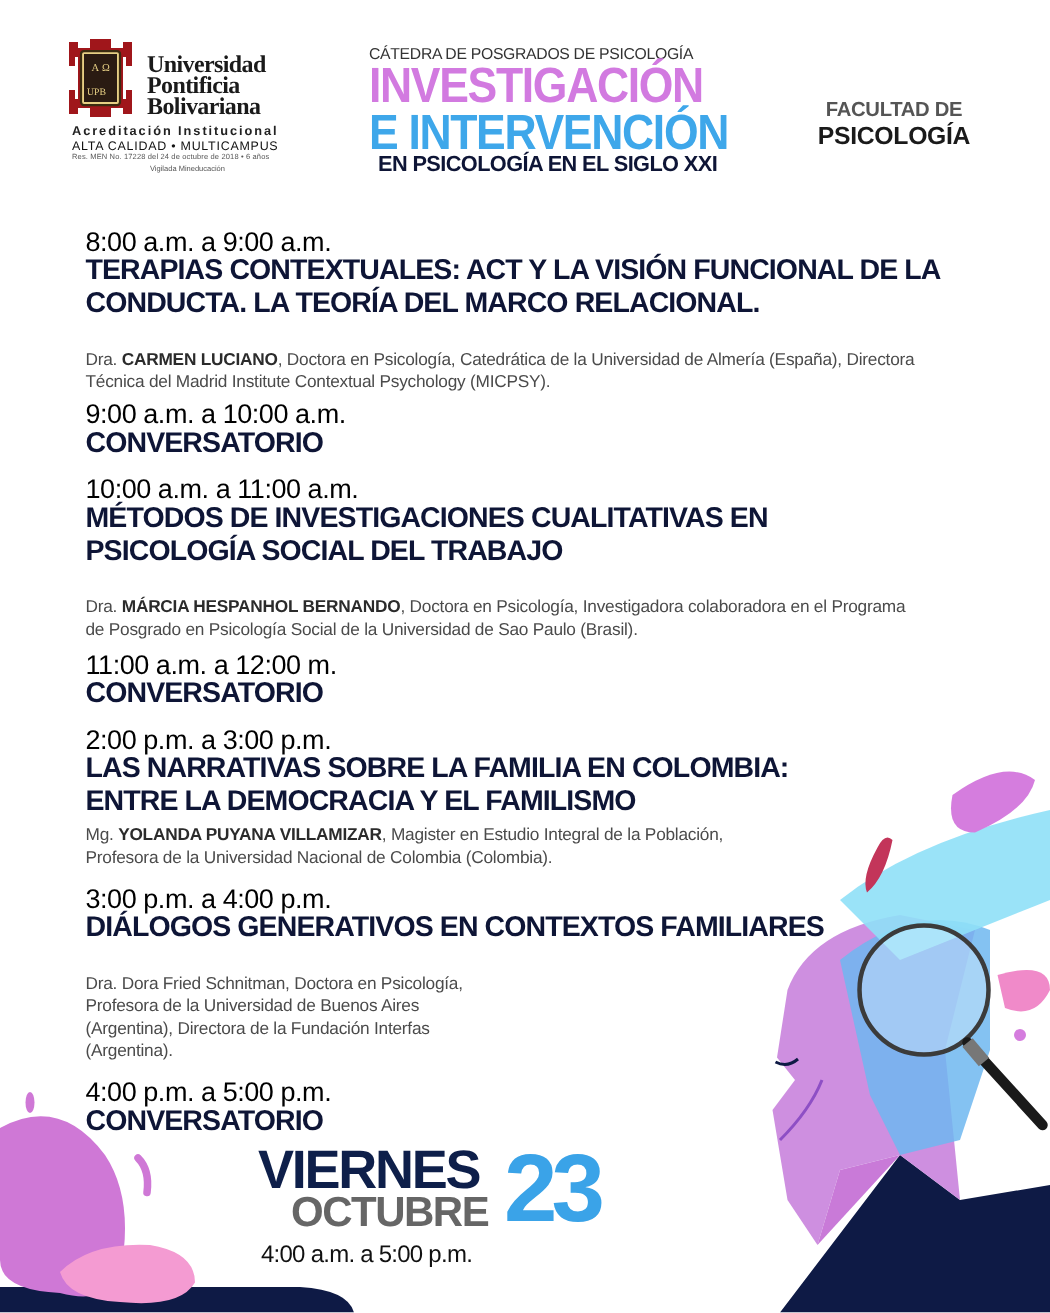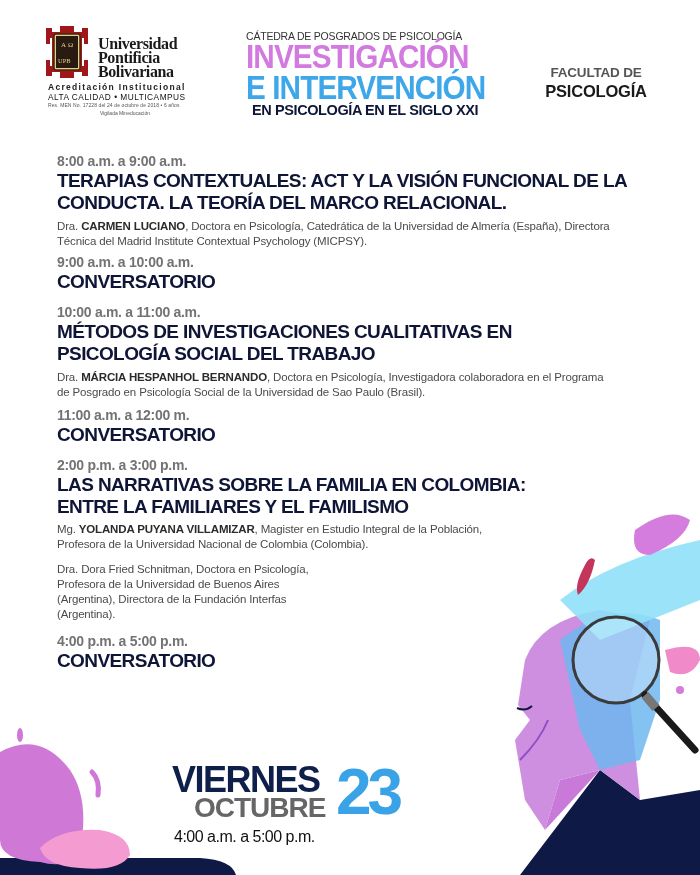--- a/index.html
+++ b/index.html
@@ -25,23 +25,23 @@
   .title .big2 { font-size: 33px; font-weight: bold; color: #3ea7ea; line-height: 31px; letter-spacing: -1px; transform: scaleX(0.9); transform-origin: left; white-space: nowrap; }
   .title .sub { font-size: 14.5px; font-weight: bold; color: #0e1536; line-height: 15px; letter-spacing: -0.4px; margin-left: 6px; white-space: nowrap; }
 
   .faculty { position: absolute; left: 540px; top: 65px; text-align: center; width: 112px; }
   .faculty .f1 { font-size: 13.5px; font-weight: bold; color: #555; letter-spacing: -0.2px; line-height: 16px; }
   .faculty .f2 { font-size: 16.5px; font-weight: bold; color: #1a1a1a; letter-spacing: -0.2px; line-height: 20px; }
 
   
   .schedule { position: absolute; left: 57px; top: 152px; width: 590px; }
   .slot { margin-bottom: 4px; }
-  .time { font-size: 14px; font-weight: bold; color: #737373; line-height: 18px; letter-spacing: -0.3px; }
+  .time { font-size: 18px; font-weight: normal; color: #000000; line-height: 18px; letter-spacing: -0.3px; }
   .topic { font-size: 19px; font-weight: bold; color: #0e1536; line-height: 22px; letter-spacing: -0.6px; }
-  .speaker { font-size: 11.5px; color: #4b4b4b; line-height: 15px; letter-spacing: -0.15px; margin-top: 5px; }
+  .speaker { font-size: 11.5px; color: #4b4b4b; line-height: 15px; letter-spacing: -0.15px; margin-top: 19px; }
   .speaker b { color: #2b2b2b; }
 
   
   .datebox { position: absolute; left: 168px; top: 762px; width: 310px; height: 100px; }
   .viernes { position: absolute; left: 4px; top: 0; font-size: 36px; font-weight: bold; color: #0e1f4a; letter-spacing: -1.5px; line-height: 36px; }
   .octubre { position: absolute; left: 26px; top: 31px; font-size: 28px; font-weight: bold; color: #666; letter-spacing: -1px; line-height: 30px; }
   .day { position: absolute; left: 168px; top: -6px; font-size: 64px; font-weight: bold; color: #3aa3e8; letter-spacing: -4px; line-height: 72px; }
   .hours { position: absolute; left: 6px; top: 66px; font-size: 16px; color: #111; letter-spacing: -0.5px; white-space: nowrap; }
   .yt { position: absolute; left: 166px; top: 66px; display: flex; align-items: center; }
   .yt-btn { width: 22px; height: 16px; background: #e52d27; border-radius: 4px; position: relative; }
@@ -134,24 +134,26 @@
     <div class="time">10:00 a.m. a 11:00 a.m.</div>
     <div class="topic" style="width:470px">MÉTODOS DE INVESTIGACIONES CUALITATIVAS EN PSICOLOGÍA SOCIAL DEL TRABAJO</div>
     <div class="speaker" style="width:560px"><span>Dra. </span><b>MÁRCIA HESPANHOL BERNANDO</b><span>, Doctora en Psicología, Investigadora colaboradora en el Programa de Posgrado en Psicología Social de la Universidad de Sao Paulo (Brasil).</span></div>
   </div>
   <div class="slot" style="margin-top:6px">
     <div class="time">11:00 a.m. a 12:00 m.</div>
     <div class="topic">CONVERSATORIO</div>
   </div>
   <div class="slot" style="margin-top:10px">
     <div class="time">2:00 p.m. a 3:00 p.m.</div>
-    <div class="topic" style="width:480px">LAS NARRATIVAS SOBRE LA FAMILIA EN COLOMBIA: ENTRE LA FAMILIARES Y EL FAMILISMO</div>
+    <div class="topic" style="width:480px">LAS NARRATIVAS SOBRE LA FAMILIA EN COLOMBIA: ENTRE LA DEMOCRACIA Y EL FAMILISMO</div>
     <div class="speaker" style="width:440px; margin-top:4px"><span>Mg. </span><b>YOLANDA PUYANA VILLAMIZAR</b><span>, Magister en Estudio Integral de la Población, Profesora de la Universidad Nacional de Colombia (Colombia).</span></div>
   </div>
   <div class="slot" style="margin-top:10px">
+    <div class="time">3:00 p.m. a 4:00 p.m.</div>
+    <div class="topic" style="white-space:nowrap">DIÁLOGOS GENERATIVOS EN CONTEXTOS FAMILIARES</div>
     <div class="speaker" style="width:280px"><span>Dra. Dora Fried Schnitman, Doctora en Psicología, Profesora de la Universidad de Buenos Aires (Argentina), Directora de la Fundación Interfas (Argentina).</span></div>
   </div>
   <div class="slot" style="margin-top:10px">
     <div class="time">4:00 p.m. a 5:00 p.m.</div>
     <div class="topic">CONVERSATORIO</div>
   </div>
 </div>
 
 <div class="datebox">
   <div class="viernes">VIERNES</div>

